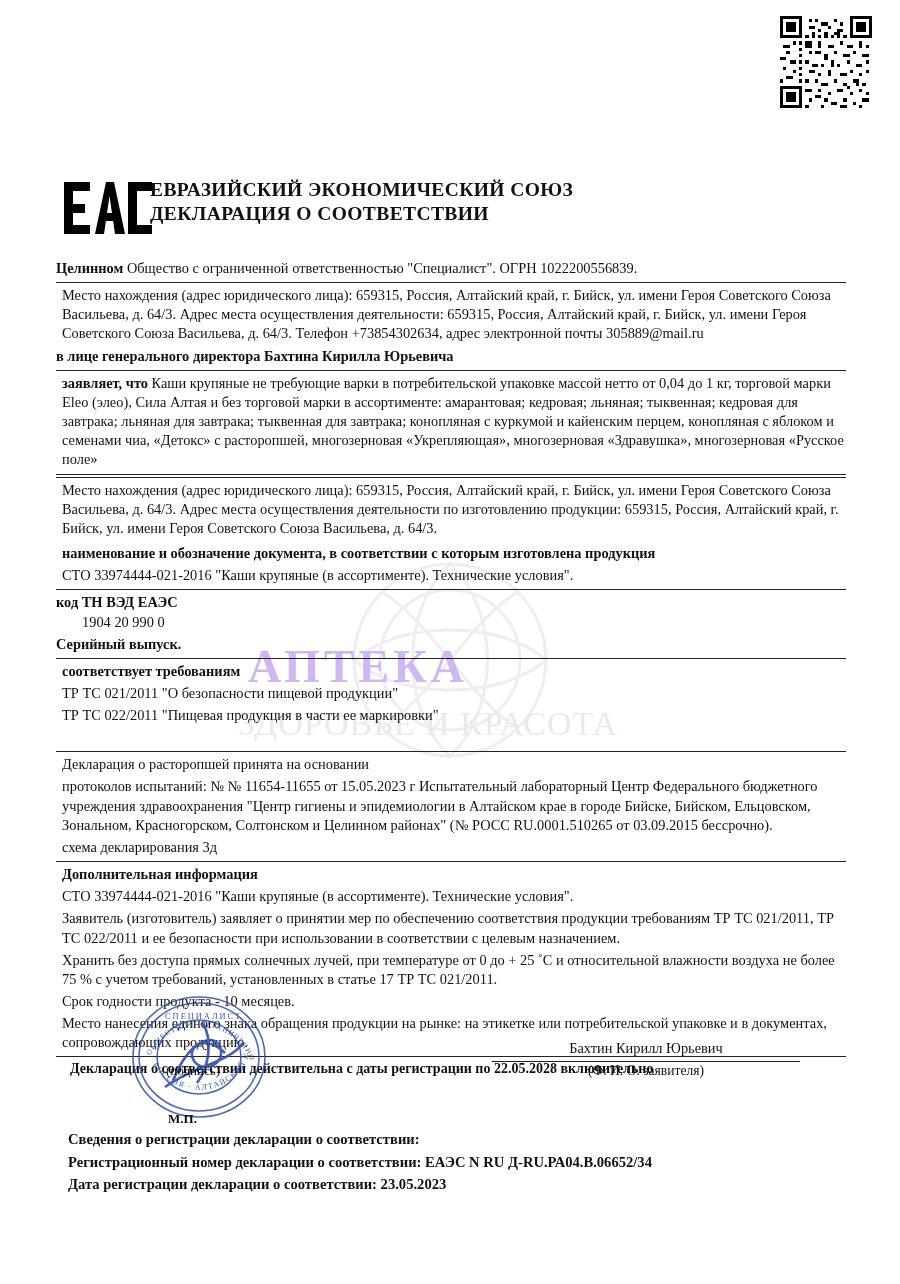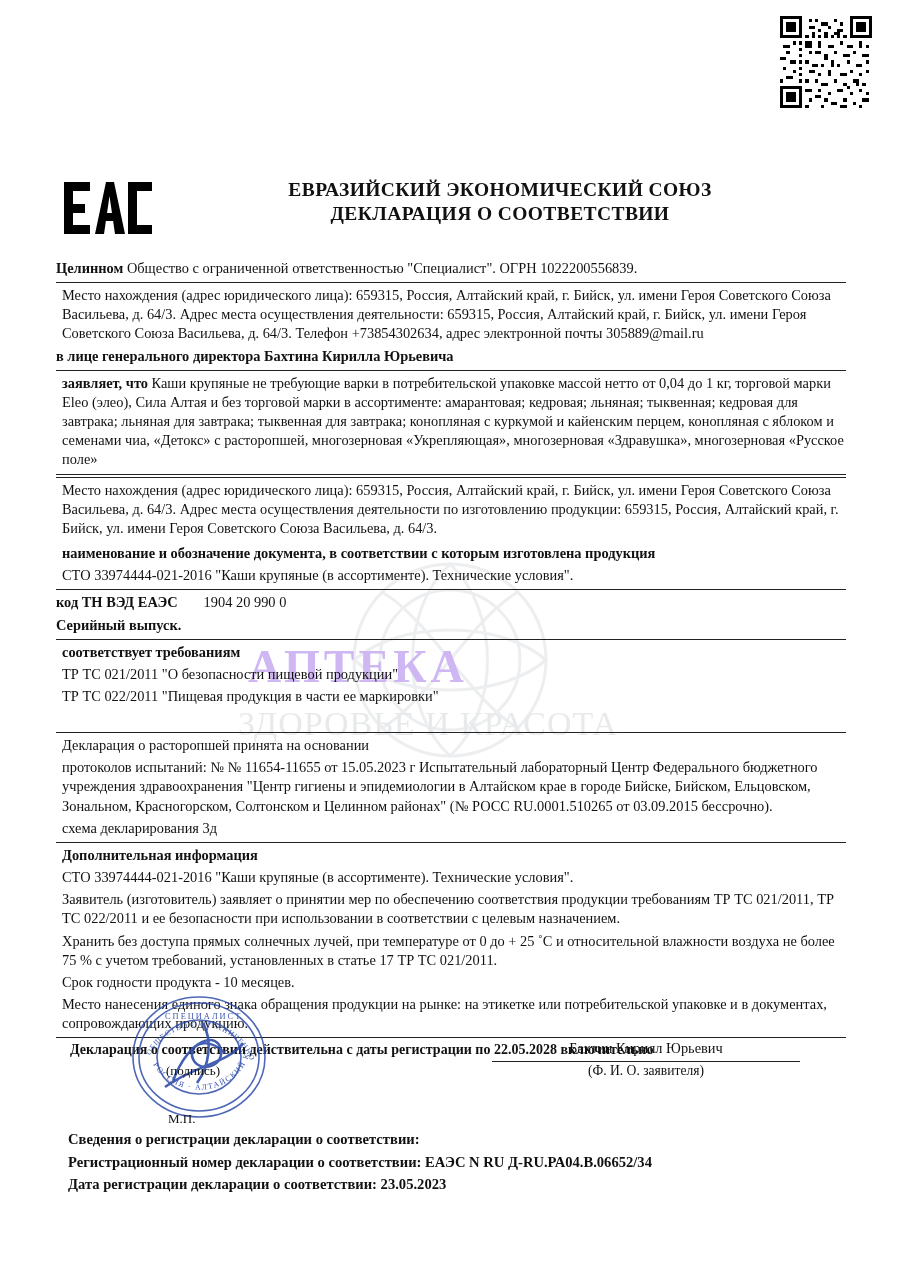--- a/index.html
+++ b/index.html
@@ -42,21 +42,20 @@
     width: 92px;
     height: 56px;
   }
 
   
   .title-block {
     position: absolute;
     left: 150px;
     top: 178px;
     width: 700px;
-    text-align: center;
   }
   .title-line {
     font-weight: bold;
     font-size: 19.5px;
     letter-spacing: 0.4px;
     line-height: 1.25;
     white-space: nowrap;
   }
 
   
@@ -75,20 +74,21 @@
   .rule {
     border-top: 1px solid #222;
     margin: 2px 0 2px 0;
   }
   .b { font-weight: bold; }
   .indent { padding-left: 6px; }
 
   .kv {
     display: flex;
     align-items: baseline;
+    flex-direction: column;
   }
   .kv .k { font-weight: bold; white-space: nowrap; }
   .kv .v { padding-left: 26px; }
 
   .small-gap { height: 3px; }
 
   
   .watermark {
     position: absolute;
     left: 0;
@@ -155,21 +155,21 @@
     position: absolute;
     left: 110px;
     top: 58px;
     font-size: 13px;
   }
   .sign-mp {
     position: absolute;
     left: 112px;
     top: 106px;
     font-size: 13px;
-    font-weight: normal;
+    font-weight: bold;
     text-align: right;
   }
 
   
   .stamp {
     position: absolute;
     left: 55px;
     top: -16px;
     width: 176px;
     height: 136px;

